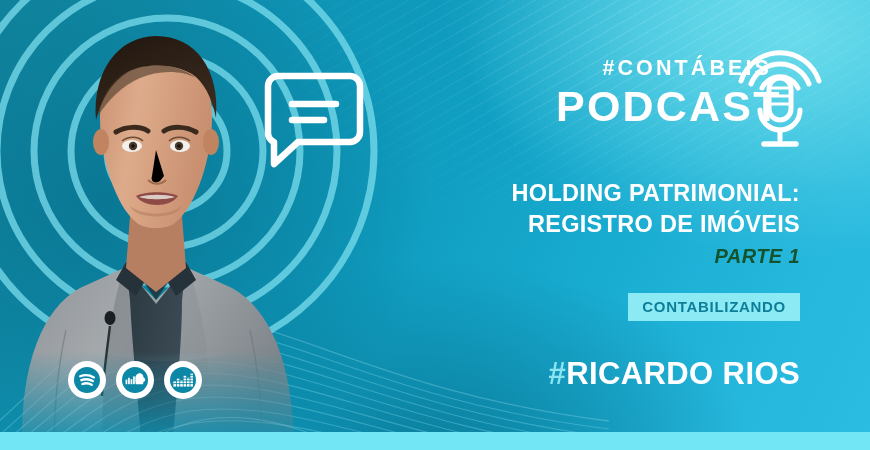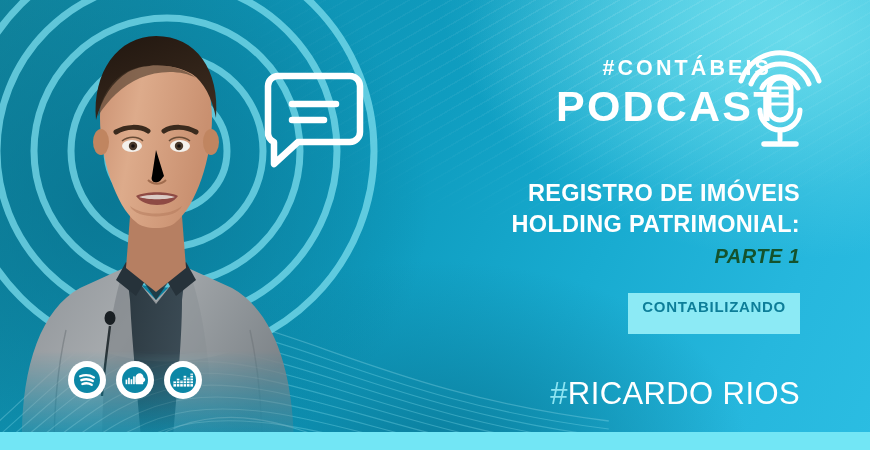--- a/index.html
+++ b/index.html
@@ -155,30 +155,30 @@
     right: 70px; top: 293px;
     text-align: right;
   }
   .badge {
     display: inline-block;
     background: #8ceaf5;
     color: #0d7e99;
     font-size: 15px;
     font-weight: bold;
     letter-spacing: 0.7px;
-    padding: 6px 14px 20px;
+    padding: 6px 14px 7px;
     line-height: 1;
   }
 
   
   .guest-name {
     position: absolute;
-    right: 70px; top: 378px;
+    right: 70px; top: 358px;
     font-size: 31px;
-    font-weight: normal;
+    font-weight: bold;
     color: #ffffff;
     letter-spacing: 0.4px;
     white-space: nowrap;
     line-height: 1;
     text-align: center;
   }
   .guest-name .hash { color: #8ce4f2; }
 
   
   .socials {
@@ -356,22 +356,22 @@
           <path d="M34 60 H50"></path>
         </g>
         <path d="M22 66 A20 20 0 0 0 62 66" fill="none" stroke="#ffffff" stroke-width="5" stroke-linecap="round"></path>
         <path d="M42 86 V96" stroke="#ffffff" stroke-width="5" stroke-linecap="round"></path>
         <path d="M26 100 H58" stroke="#ffffff" stroke-width="5.5" stroke-linecap="round"></path>
       </svg>
     </div>
   </div>
 
   <div class="title-block">
+    <div class="title-line">HOLDING PATRIMONIAL:</div>
     <div class="title-line">REGISTRO DE IMÓVEIS</div>
-    <div class="title-line">HOLDING PATRIMONIAL:</div>
     <div class="title-part">PARTE 1</div>
   </div>
 
   <div class="badge-wrap">
     <span class="badge">CONTABILIZANDO</span>
   </div>
 
   <div class="guest-name">
     <span class="hash">#</span><span>RICARDO RIOS</span>
   </div>

